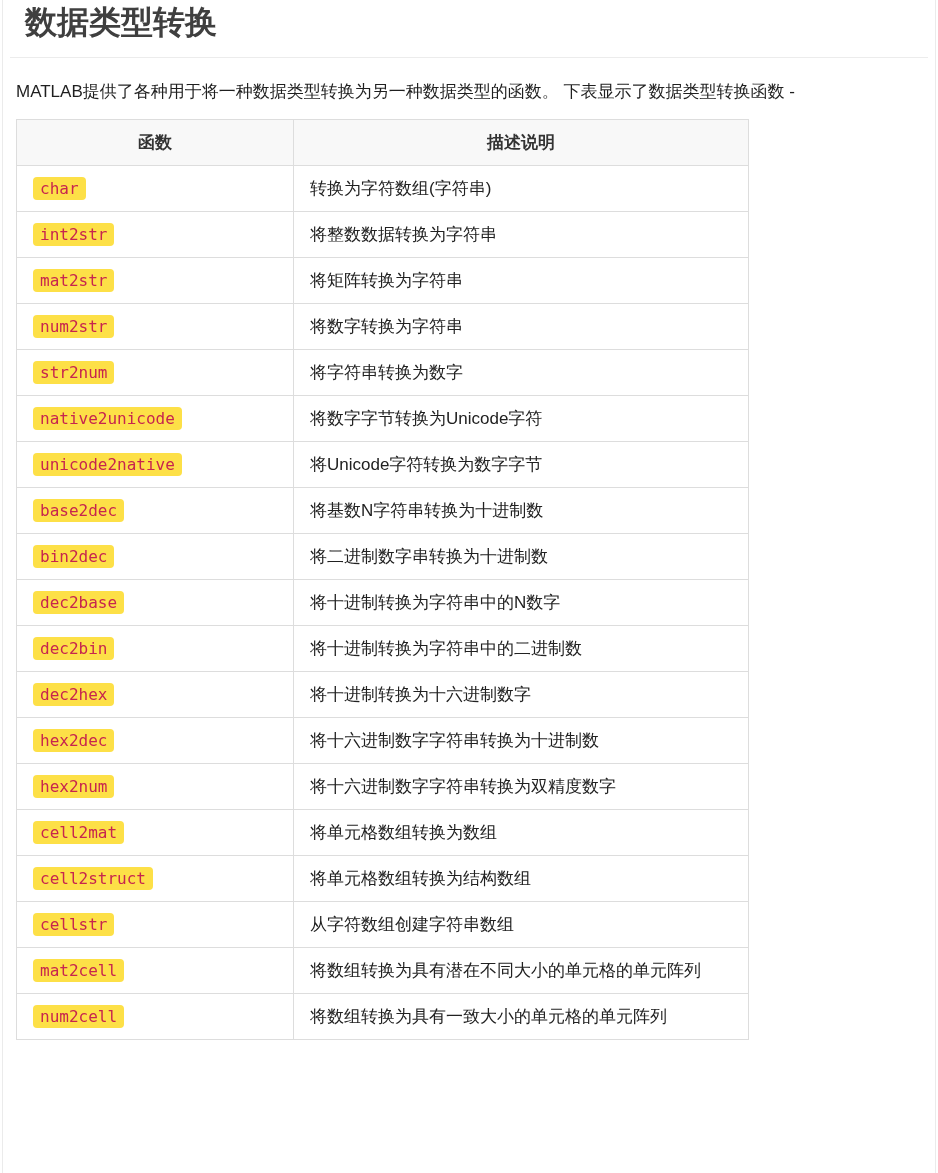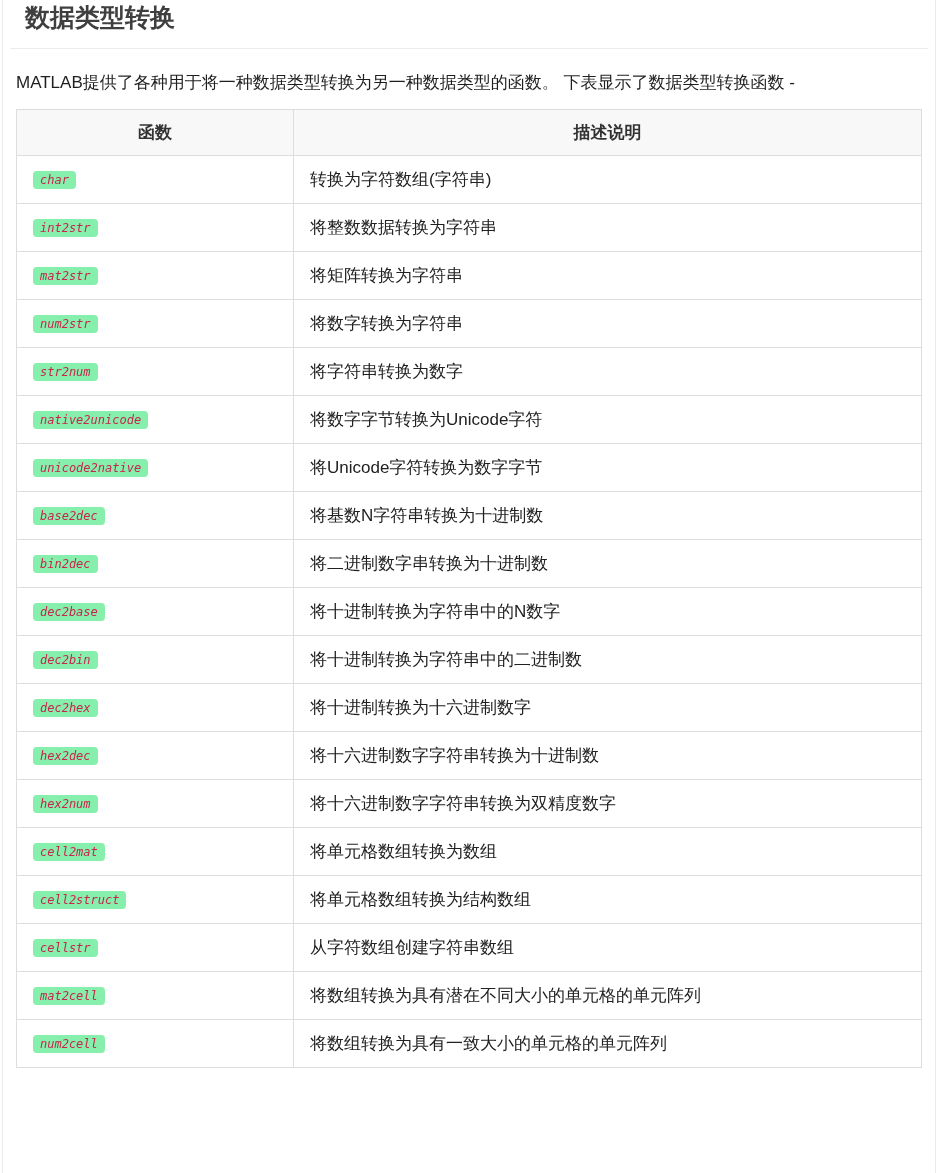--- a/index.html
+++ b/index.html
@@ -12,38 +12,38 @@
   }
   .page {
     box-sizing: border-box;
     margin: 0 2px;
     border-left: 1px solid #ebebeb;
     border-right: 1px solid #ebebeb;
     min-height: 1173px;
     padding-top: 0;
   }
   h1.page-title {
-    font-size: 25px;
+    font-size: 32px;
     line-height: 1.35;
     font-weight: bold;
     color: #3f3f3f;
     margin: 0 7px;
     padding: 1px 0 13px 15px;
     border-bottom: 1px solid #ececec;
   }
   p.intro {
     margin: 21px 13px 14px 13px;
     font-size: 17px;
     line-height: 1.5;
     color: #1f1f1f;
   }
   table.fn-table {
     border-collapse: collapse;
     margin: 0 13px;
-    width: 906px;
+    width: 733px;
     font-size: 17px;
   }
   .fn-table th, .fn-table td {
     border: 1px solid #dddddd;
     line-height: 21px;
     vertical-align: middle;
   }
   .fn-table th {
     background: #f8f8f8;
     font-weight: bold;
@@ -53,27 +53,26 @@
     font-size: 17px;
   }
   .fn-table th.col-fn { width: 244px; }
   .fn-table td {
     padding: 12px 16px;
     color: #212121;
     text-align: left;
   }
   code.fn-code {
     font-family: "DejaVu Sans Mono", "Liberation Mono", monospace;
-    font-size: 12px;
+    font-size: 16px;
     color: #c7254e;
-    background: #86efac;
+    background: #fde047;
     padding: 2px 7px;
     border-radius: 4px;
     white-space: nowrap;
-    font-style: italic;
   }
 </style>
 </head>
 <body>
 
 <div class="page">
   <h1 class="page-title">数据类型转换</h1>
 
   <p class="intro">MATLAB提供了各种用于将一种数据类型转换为另一种数据类型的函数。 下表显示了数据类型转换函数 -</p>
 

